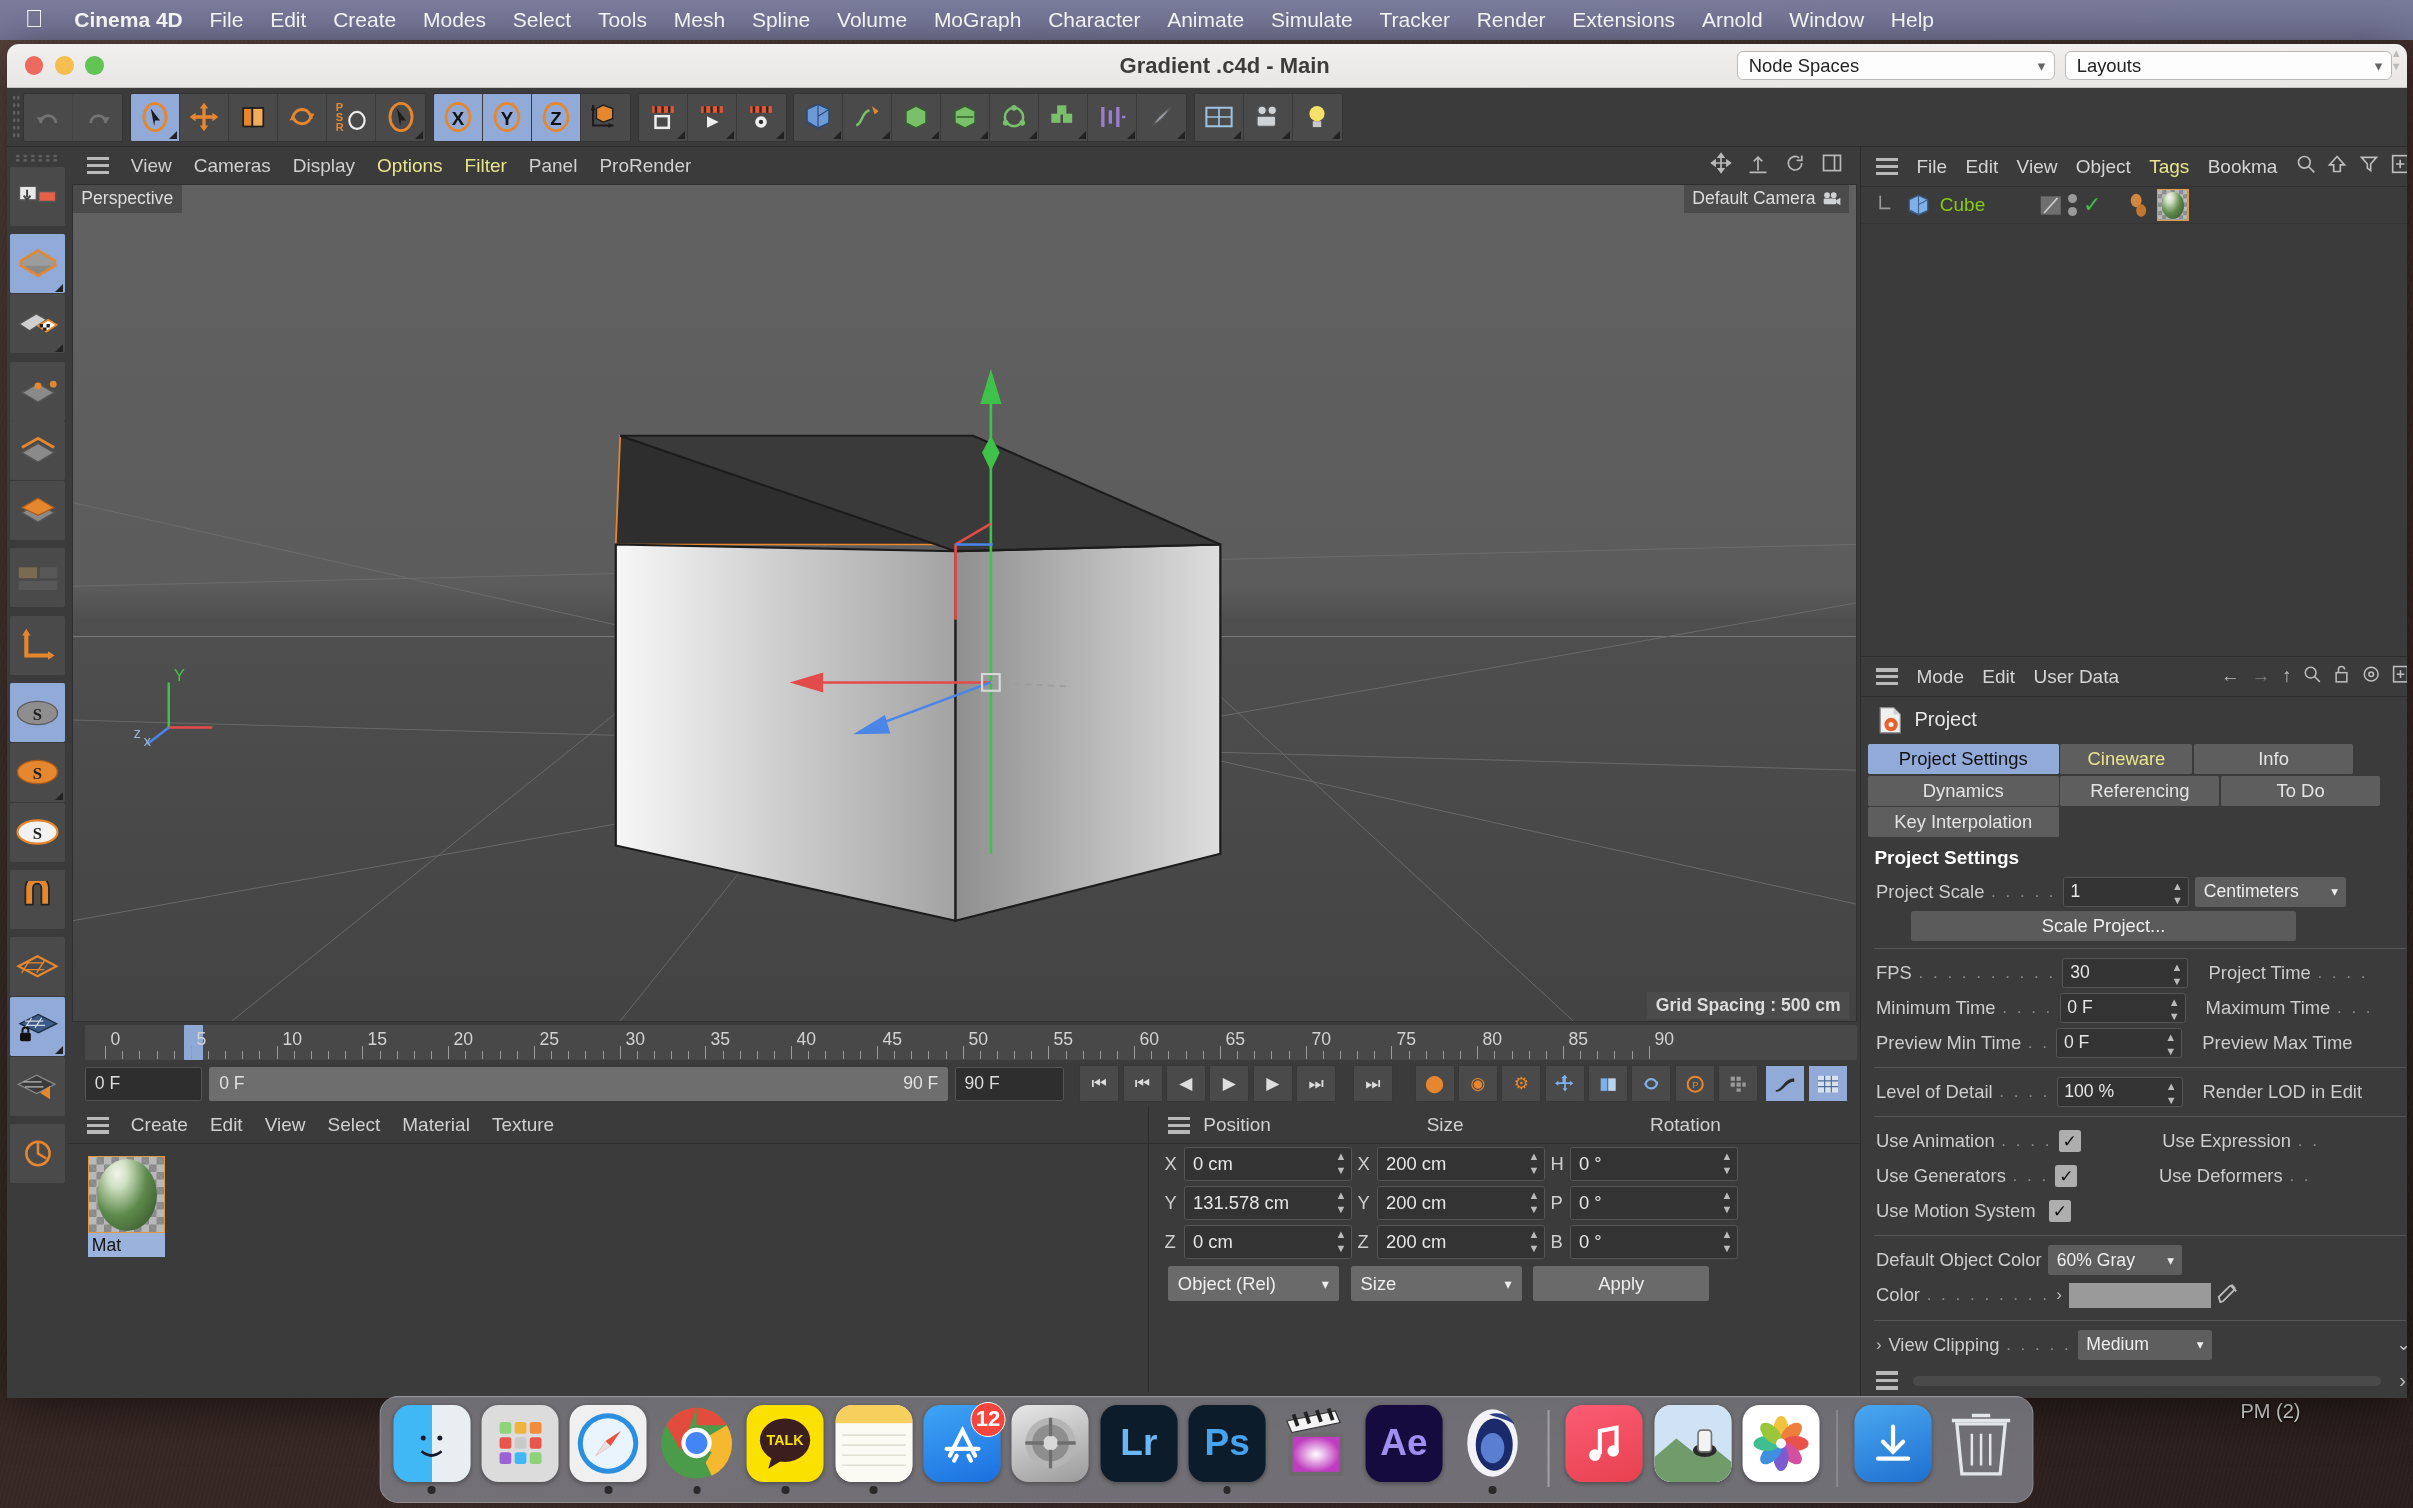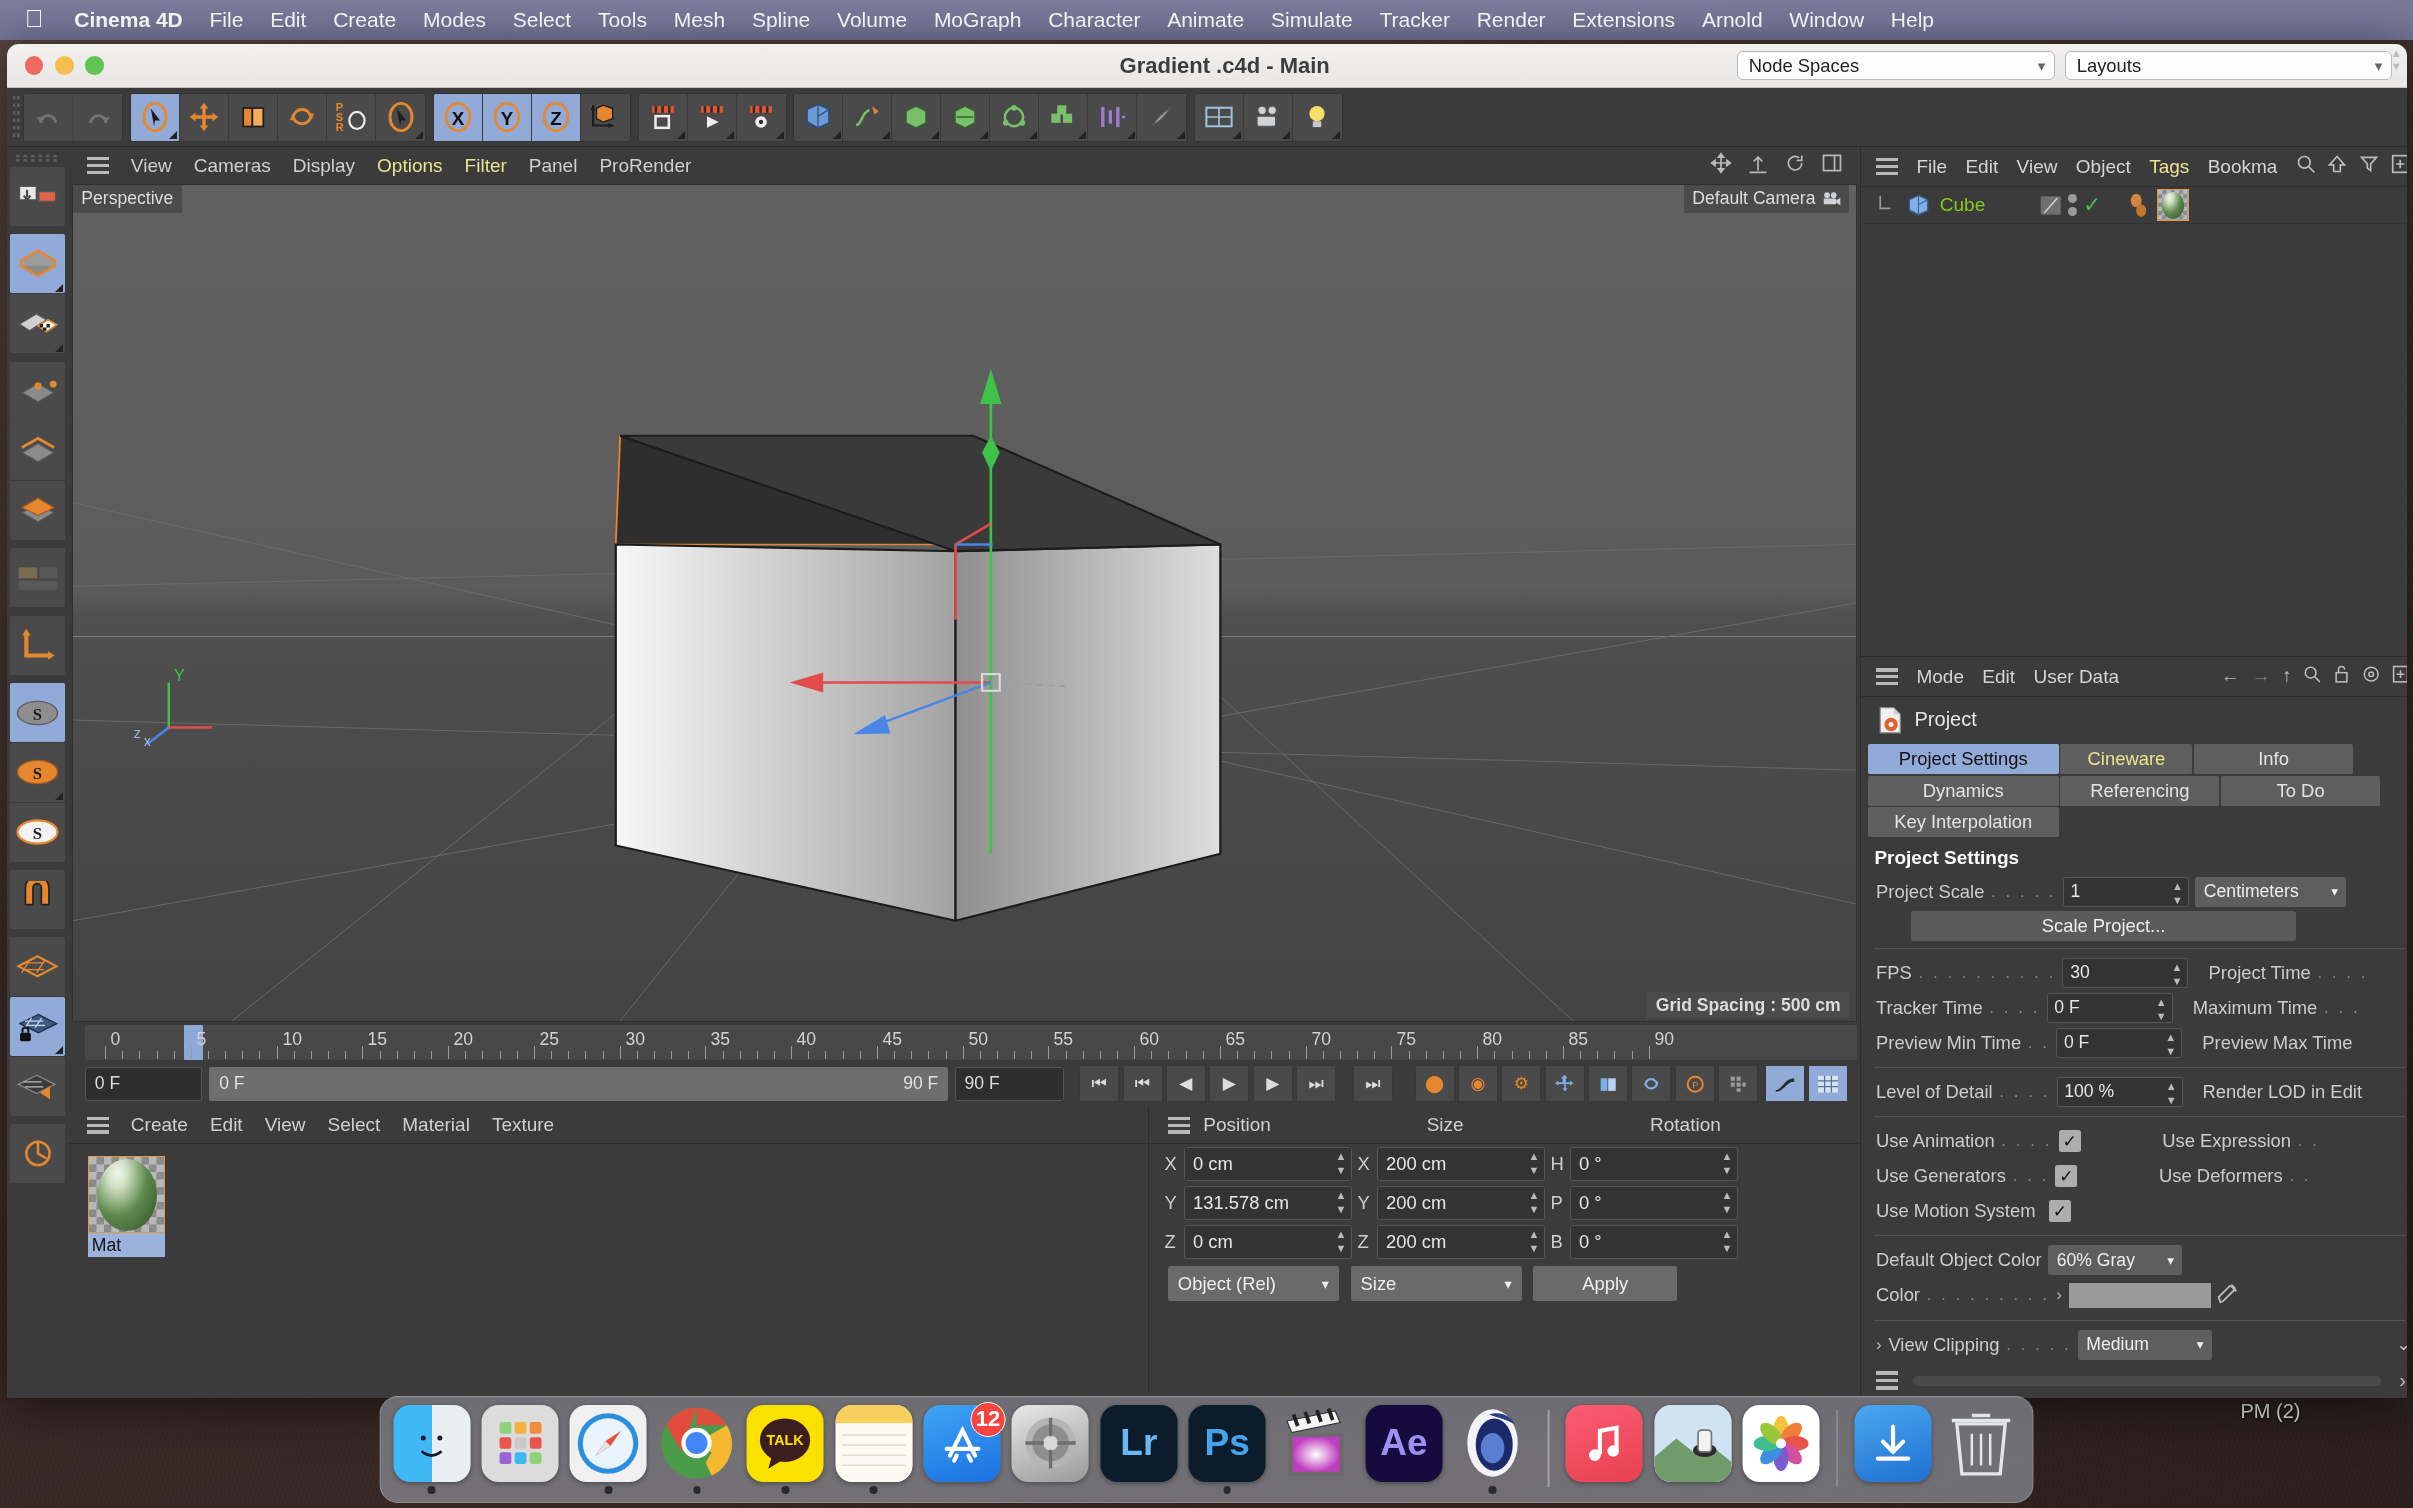--- a/index.html
+++ b/index.html
@@ -945,21 +945,21 @@
           </div>
           <div class="drow">
             <div class="dsel" style="width:171px;">
               <span>Object (Rel)</span>
               <span class="cv">▾</span>
             </div>
             <div class="dsel" style="width:171px;">
               <span>Size</span>
               <span class="cv">▾</span>
             </div>
-            <div class="dbtn" style="width:144px;">Apply</div>
+            <div class="dbtn" style="width:176px;">Apply</div>
           </div>
         </div>
       </div>
     </div>
 
     <div id="right">
 
       <div id="objmgr">
         <div id="objmain">
           <div class="rmenu">
@@ -1107,21 +1107,21 @@
               <span class="dots">. . . . . . . . . .</span>
               <div class="pnum">
                   <span>30</span>
                   <span class="spin">▲<br>▼</span>
                 </div>
               <span class="plabel" style="margin-left:13.4px;">Project Time</span>
               <span class="dots">. . . .</span>
             </div>
 
             <div class="prow">
-              <span class="plabel">Tracker Time</span>
+              <span class="plabel">Minimum Time</span>
               <span class="dots">. . . .</span>
               <div class="pnum">
                   <span>0 F</span>
                   <span class="spin">▲<br>▼</span>
                 </div>
               <span class="plabel" style="margin-left:13.4px;">Maximum Time</span>
               <span class="dots">. . .</span>
             </div>
 
             <div class="prow">

